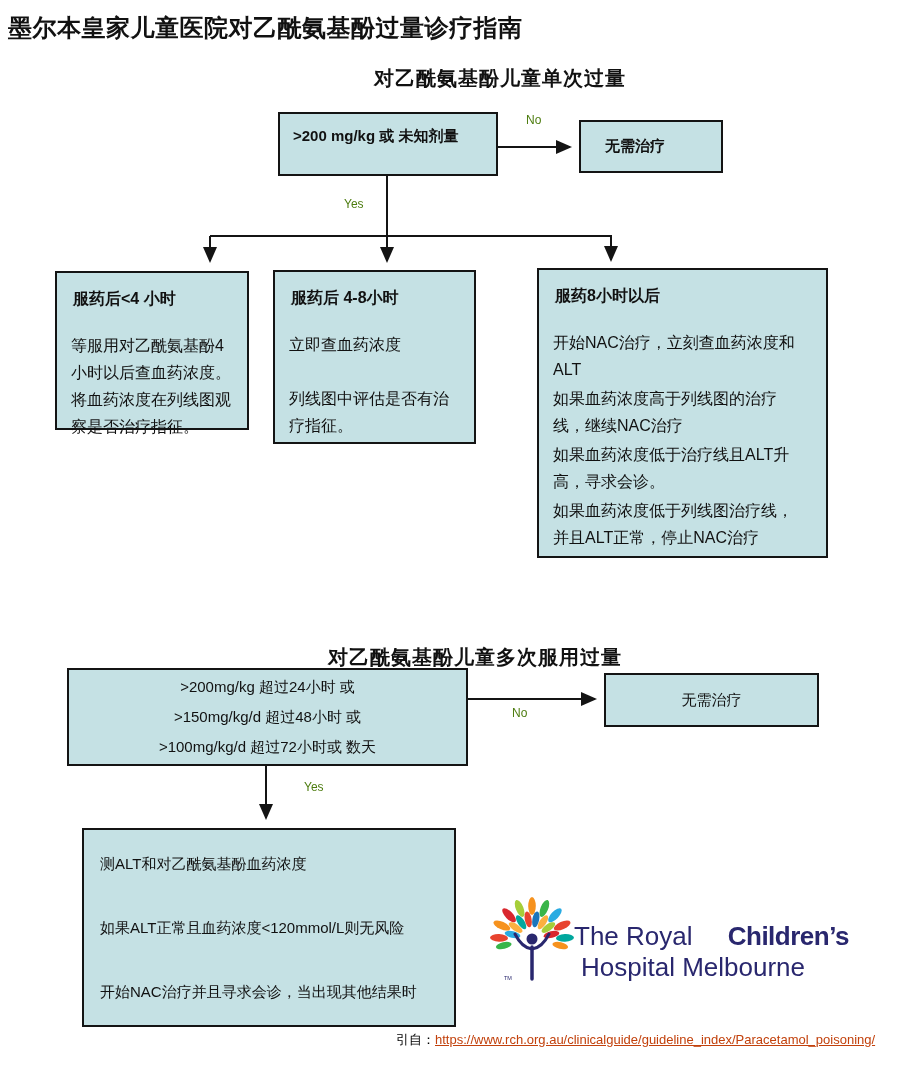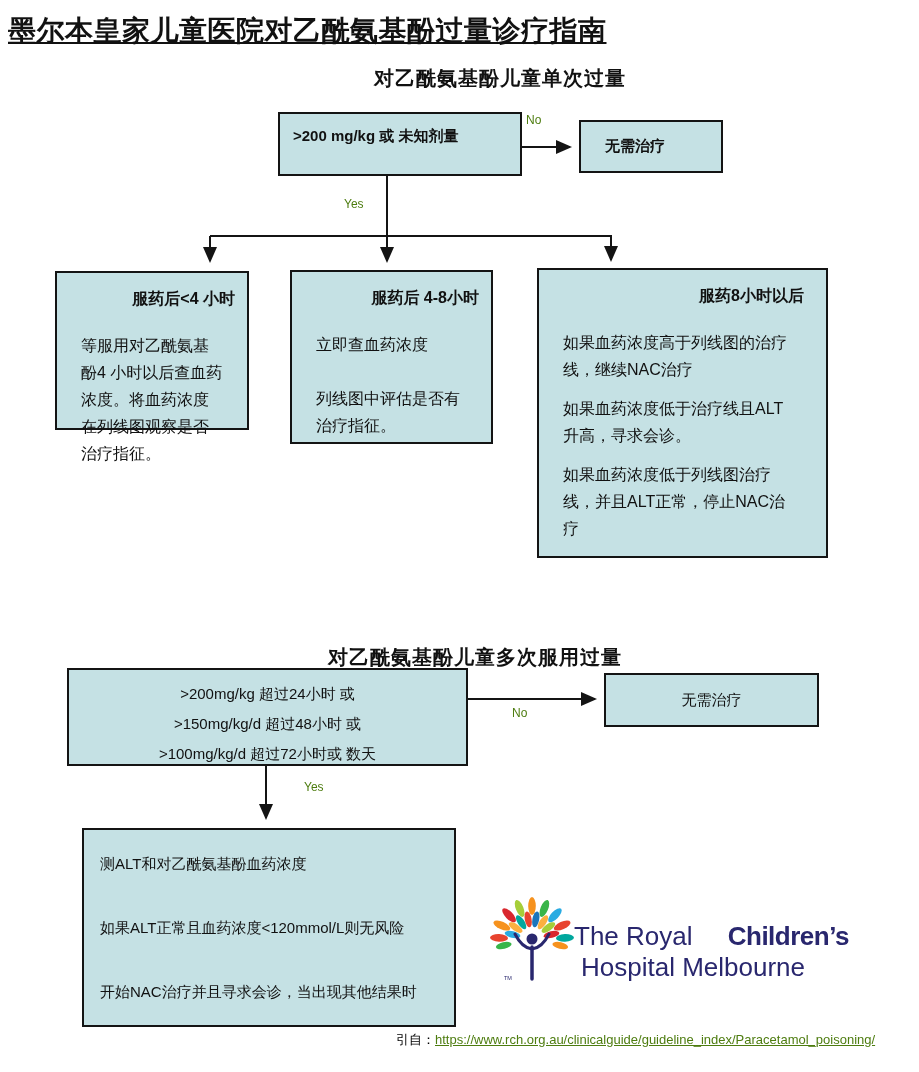--- a/index.html
+++ b/index.html
@@ -1,51 +1,51 @@
 <!DOCTYPE html>
 <html style="--box_fill: #c5e1e4; --line: #141414; --navy: #29276e; --text: #111111;"><head>
 <meta charset="utf-8">
 <style>
   html,body{margin:0;padding:0;background:#ffffff;}
   #canvas{
     position:relative;width:919px;height:1072px;background:#ffffff;overflow:hidden;
     font-family:"Liberation Sans","DejaVu Sans",sans-serif;color:var(--text,#111111);
   }
   .abs{position:absolute;}
-  .page-title{left:8px;top:12px;font-size:28px;font-weight:bold;letter-spacing:0.5px;text-decoration:underline;}
+  .page-title{left:8px;top:12px;font-size:24px;font-weight:bold;letter-spacing:0.5px;}
   .sec-heading{font-size:20px;font-weight:bold;text-align:center;letter-spacing:1px;}
   .box{
     position:absolute;background:var(--box_fill,#c5e1e4);
     border:2px solid var(--line,#141414);box-sizing:border-box;
   }
-  .decision1{left:278px;top:112px;width:244px;height:64px;padding:13px 0 0 13px;
+  .decision1{left:278px;top:112px;width:220px;height:64px;padding:13px 0 0 13px;
     font-size:15px;font-weight:bold;white-space:nowrap;}
   .noresult1{left:579px;top:120px;width:144px;height:53px;display:flex;align-items:center;
     padding-left:24px;font-size:15px;font-weight:bold;}
   .branch{padding:10px 12px;font-size:16px;line-height:27px;}
-  .branch .bt{font-weight:bold;margin:2px 0 20px 4px;text-align:right;}
-  .branch p{margin:12px;}
+  .branch .bt{font-weight:bold;margin:2px 0 20px 4px;}
+  .branch p{margin:2px;}
   .branchA{left:55px;top:271px;width:194px;height:159px;}
-  .branchB{left:290px;top:270px;width:203px;height:174px;}
+  .branchB{left:273px;top:270px;width:203px;height:174px;}
   .branchB p.gap{margin-bottom:27px;}
   .branchC{left:537px;top:268px;width:291px;height:290px;padding-right:22px;}
   .decision2{left:67px;top:668px;width:401px;height:98px;text-align:center;
-    padding-top:9px;font-size:15px;line-height:30px;font-weight:500;}
+    padding-top:2px;font-size:15px;line-height:30px;font-weight:500;}
   .noresult2{left:604px;top:673px;width:215px;height:54px;display:flex;align-items:center;
     justify-content:center;font-size:15px;}
   .result{left:82px;top:828px;width:374px;height:199px;padding:23px 16px 0 16px;font-size:15px;}
   .result p{margin:0 0 43px 0;line-height:21px;}
   .lbl{position:absolute;font-size:12px;color:#4d7c0f;}
   .connectors{position:absolute;left:0;top:0;pointer-events:none;}
   .connectors line{stroke:var(--line,#141414);stroke-width:2;}
   .logo-text{left:574px;top:921px;color:var(--navy,#29276e);font-size:26px;line-height:31px;white-space:nowrap;}
   .logo-text .bold{font-weight:bold;letter-spacing:-0.5px;margin-left:28px;}
   .logo-text .l2{margin-left:7px;}
   .citation{left:396px;top:1031px;font-size:13px;color:#000;}
-  .citation a{color:#4d7c0f;text-decoration:underline;}
+  .citation a{color:#c2410c;text-decoration:underline;}
   .stick{stroke:var(--navy,#29276e);fill:none;stroke-linecap:round;}
 </style>
 </head>
 <body>
 
 <div id="canvas">
 
   <svg class="connectors" width="919" height="1072" viewBox="0 0 919 1072">
     <defs>
       <marker id="ah" markerWidth="10" markerHeight="10" refX="7" refY="3.5" orient="auto">
@@ -83,20 +83,21 @@
   </div>
 
   <div class="box branch branchB">
     <div class="bt">服药后 4-8小时</div>
     <p class="gap">立即查血药浓度</p>
     <p>列线图中评估是否有治疗指征。</p>
   </div>
 
   <div class="box branch branchC">
     <div class="bt">服药8小时以后</div>
+    <p>开始NAC治疗，立刻查血药浓度和ALT</p>
     <p>如果血药浓度高于列线图的治疗线，继续NAC治疗</p>
     <p>如果血药浓度低于治疗线且ALT升高，寻求会诊。</p>
     <p>如果血药浓度低于列线图治疗线，并且ALT正常，停止NAC治疗</p>
   </div>
 
   <div class="abs sec-heading" style="left:225px;top:596px;width:500px;margin-top:48px;">对乙酰氨基酚儿童多次服用过量</div>
 
   <div class="box decision2">
     <div>&gt;200mg/kg 超过24小时 或</div>
     <div>&gt;150mg/kg/d 超过48小时 或</div>

